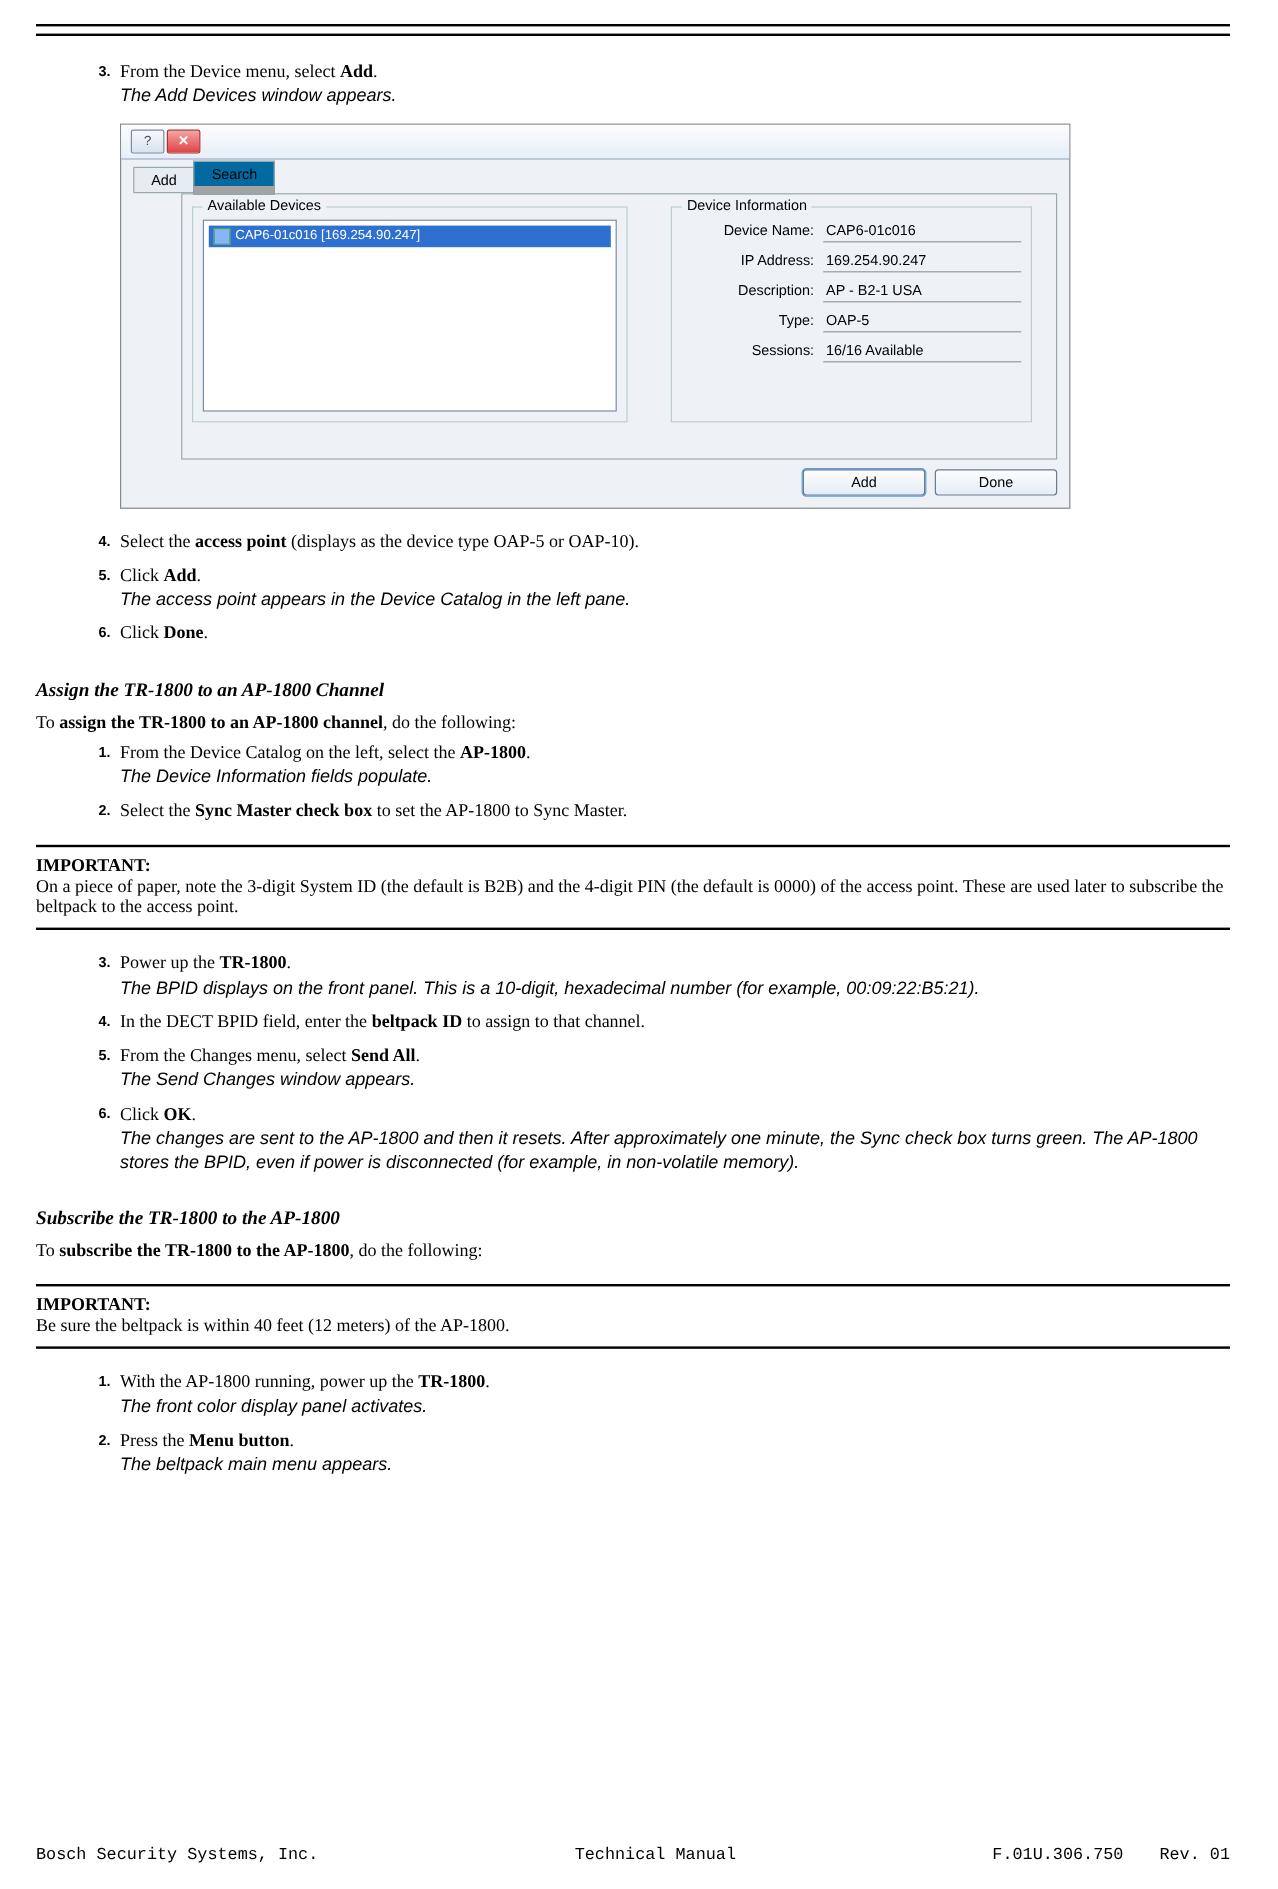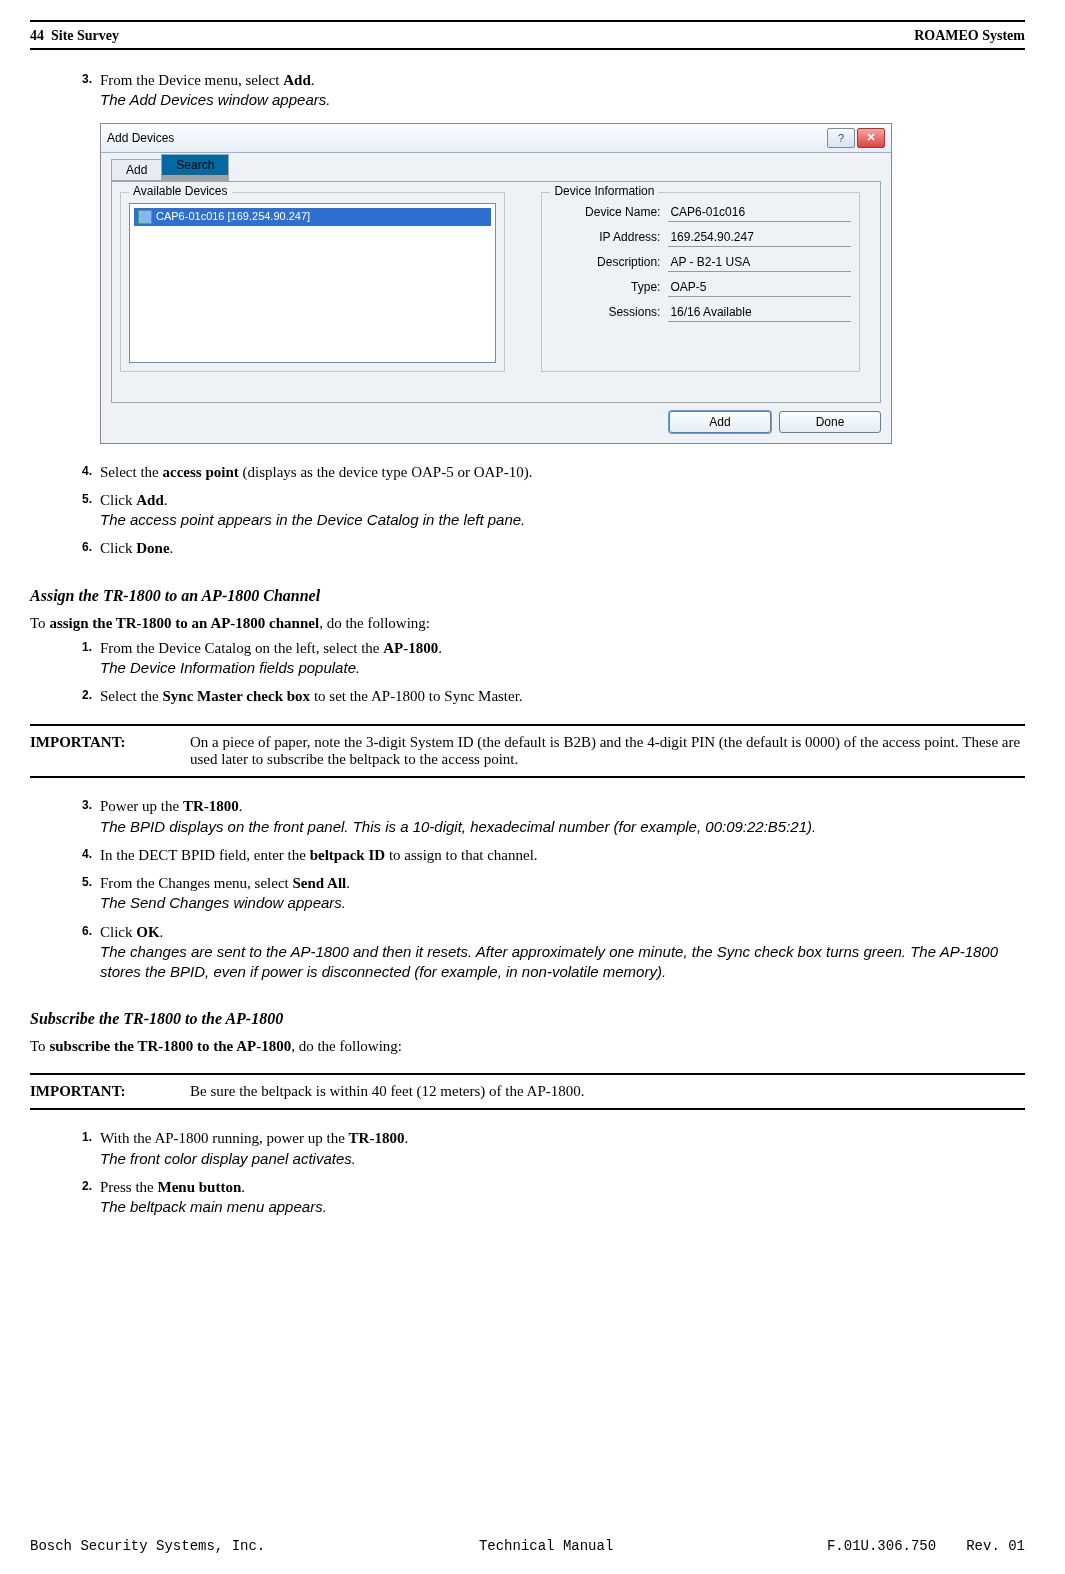--- a/index.html
+++ b/index.html
@@ -46,68 +46,63 @@
   width: 26px; height: 18px; margin-left: 2px; border:1px solid #7a8aa0; border-radius:2px;
   display:flex; align-items:center; justify-content:center; background:linear-gradient(#f6f8fb,#d8e2ef);
   font-size:11px; color:#3a4a60;
 }
 .tb-btn.close { background: linear-gradient(#f4a5a2,#d44); color:#fff; border-color:#a33; font-weight:bold;}
 .dlg-body { padding: 4px 10px 10px 10px; }
 .tabs { display:flex; align-items:flex-end; height:24px; }
 .tab { padding:3px 14px 3px 14px; border:1px solid #9aa; background:#f8fafc; font-size:12px; margin-right:-1px;}
 .tab.inactive { background:#e7ecf3; }
 .tab.active { background:#0369a1; border-bottom:7px solid #a3a3a3; position:relative; top:1px;}
-.tabpanel { border:1px solid #9aa; background:#fff0; padding:10px 20px 30px 8px; display:flex; gap:36px;}
+.tabpanel { border:1px solid #9aa; background:#fff0; padding:10px 20px 30px 8px; display:flex; gap:36px;margin-left:40px;}
 .fieldset { border:1px solid #bcc; padding:10px 8px 8px 8px; position:relative; flex:1; background:#eef2f7;}
 .fieldset .legend { position:absolute; top:-9px; left:8px; background:#eef2f7; padding:0 4px; font-size:12px;}
 .listbox { background:#fff; border:1px solid #7a8aa0; height:150px; padding:4px; }
 .listitem { background:#2f6fd0; color:#fff; padding:2px 4px; font-size:11px; display:flex; gap:4px;}
 .listicon { width:12px; height:12px; background:#8ab4f8; border:1px solid #4a6; display:inline-block;}
 .info-row { display:flex; align-items:center; margin-bottom:6px; gap:8px;}
 .info-row label { width:110px; text-align:right; font-size:12px;}
 .info-row input.txt { flex:1; border:none; border-bottom:1px solid #999; background:transparent; font-size:12px; padding:2px 2px;}
 .dlg-footer { display:flex; justify-content:flex-end; gap:8px; margin-top:8px;}
 .btn { min-width:80px; padding:3px 10px; font-family: "Segoe UI", Tahoma, sans-serif; font-size:12px; border:1px solid #6b7b90; border-radius:3px; background:linear-gradient(#fdfefe,#e4ecf5); text-align:center;}
 .btn.primary { box-shadow: 0 0 0 1px #5aa0e0; }
 
 .section-title { font-style: italic; font-weight: bold; font-size: 16px; margin: 28px 0 10px 0;}
 .intro { margin: 0 0 6px 0; font-size: 15px; font-family: Liberation Serif, serif;}
 
 .imp-wrap { margin: 18px 0 18px 0; }
 .imp-line { border-top: 2px solid #000; }
-.imp-row { display:flex; padding:8px 0; font-size:15px;}
+.imp-row { display:flex; padding:8px 0; font-size:15px;flex-direction:column;}
 .imp-label { width:160px; font-weight:bold; flex-shrink:0;}
 .imp-text { flex:1; }
 
 .footer { position:absolute; bottom:20px; left:30px; right:40px; display:flex; justify-content:space-between; font-size:14px; font-family:Liberation Mono, monospace;gap:34px;}
 .footer .right { display:flex; gap:30px;justify-content:flex-end;}
 </style>
 </head>
 <body>
 
 <div class="page">
   <div class="topline"></div>
-  <div class="header">
-    <div><span>44</span>&nbsp;&nbsp;<span>Site Survey</span></div>
-    <div>ROAMEO System</div>
-  </div>
   <div class="subline"></div>
 
   <ol class="steps">
     <li>
       <span class="num">3.</span>
       <span><span>From the Device menu, select </span><span class="bold">Add</span><span>.</span></span><br>
       <span class="step-result">The Add Devices window appears.</span>
     </li>
   </ol>
 
   <div class="dialog-wrap">
     <div class="dialog">
       <div class="titlebar">
-        <span class="t-title">Add Devices</span>
         <span class="tb-btn">
             <span>?</span>
           </span>
         <span class="tb-btn close">
             <span>✕</span>
           </span>
       </div>
       <div class="dlg-body">
         <div class="tabs">
           <div class="tab inactive">Add</div>

